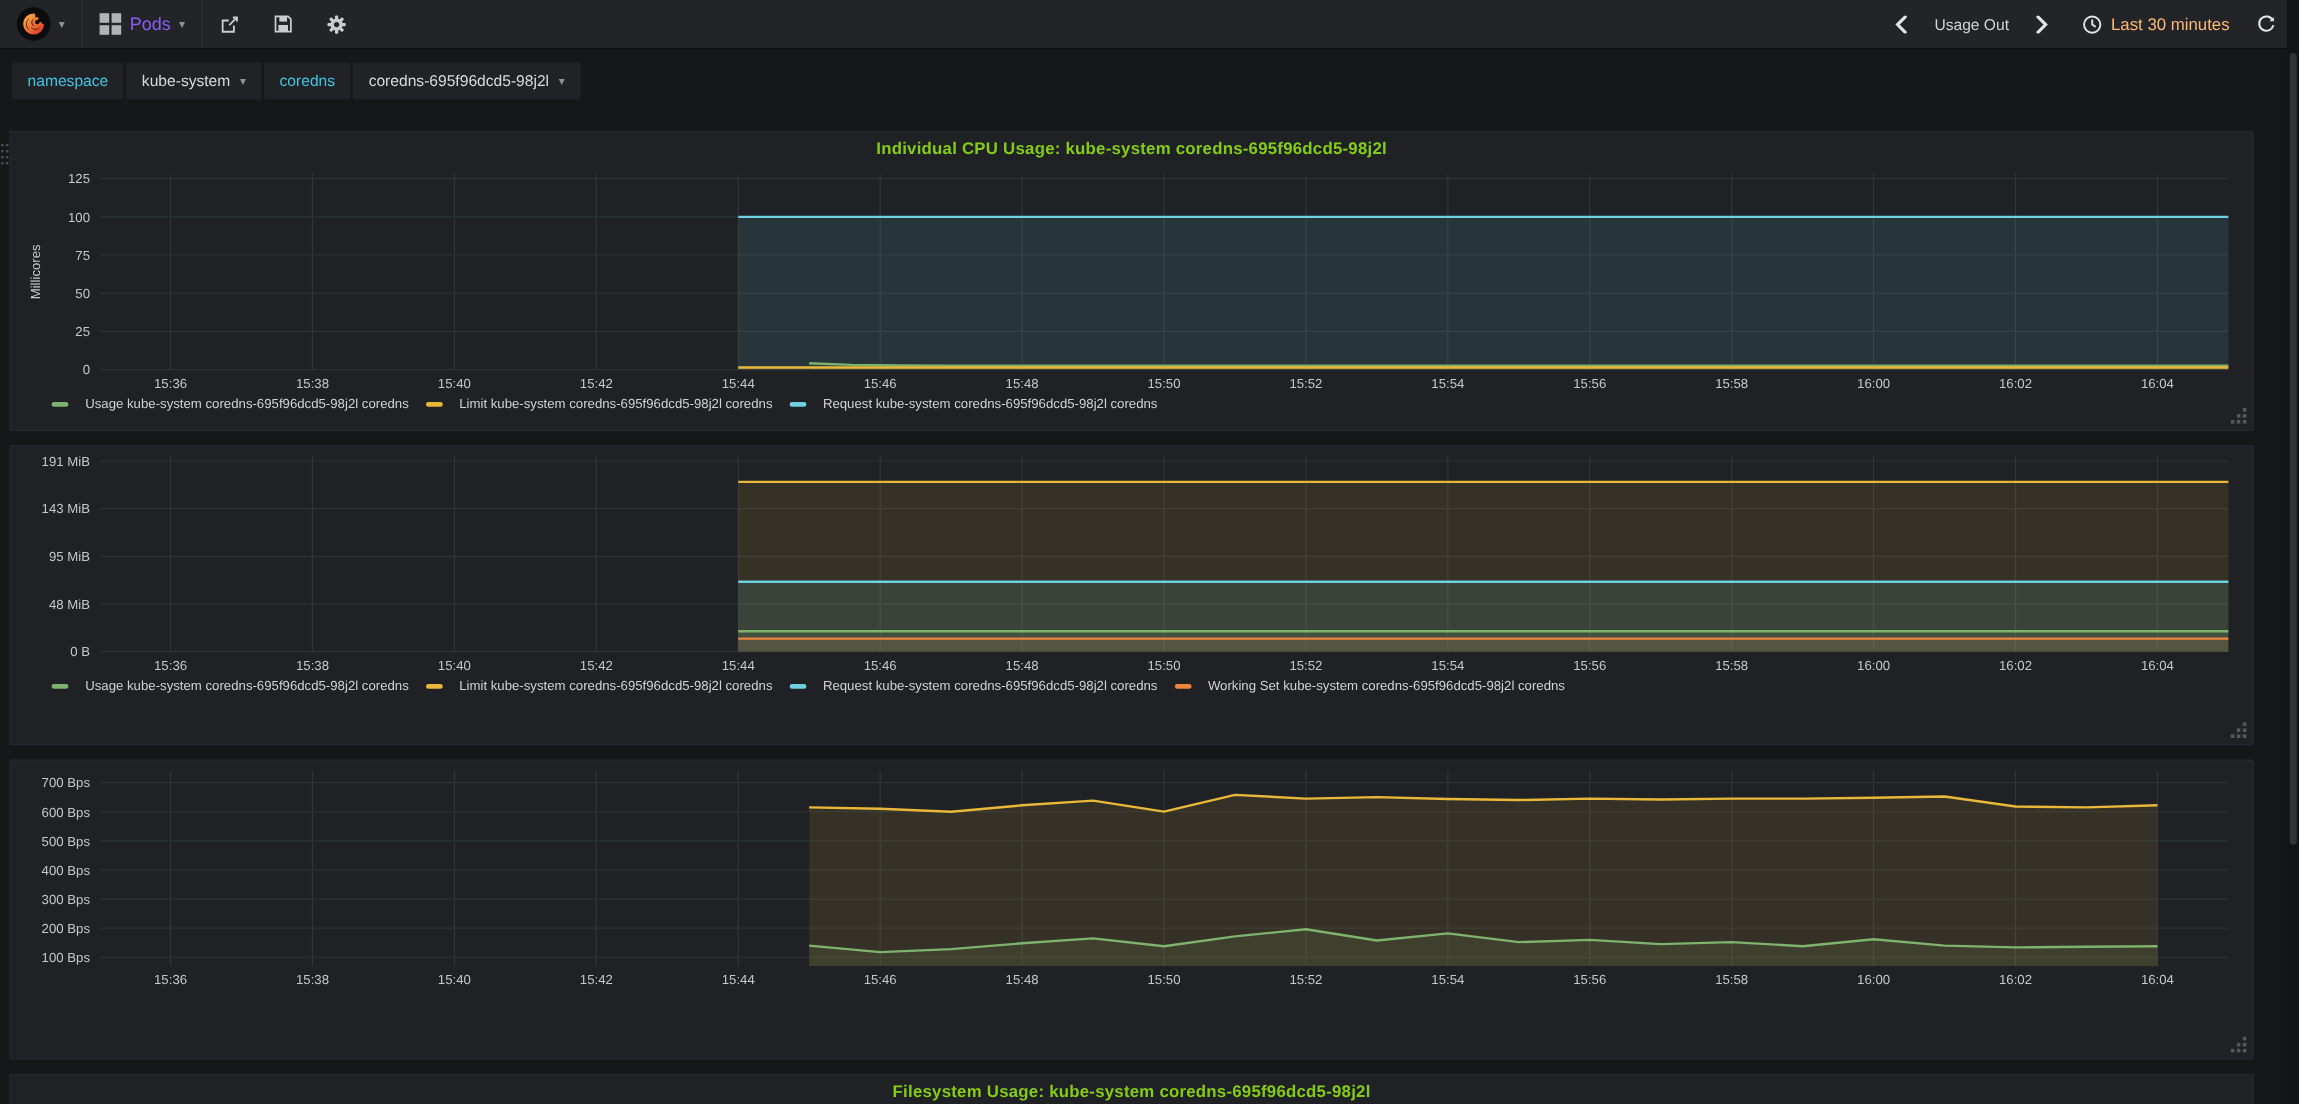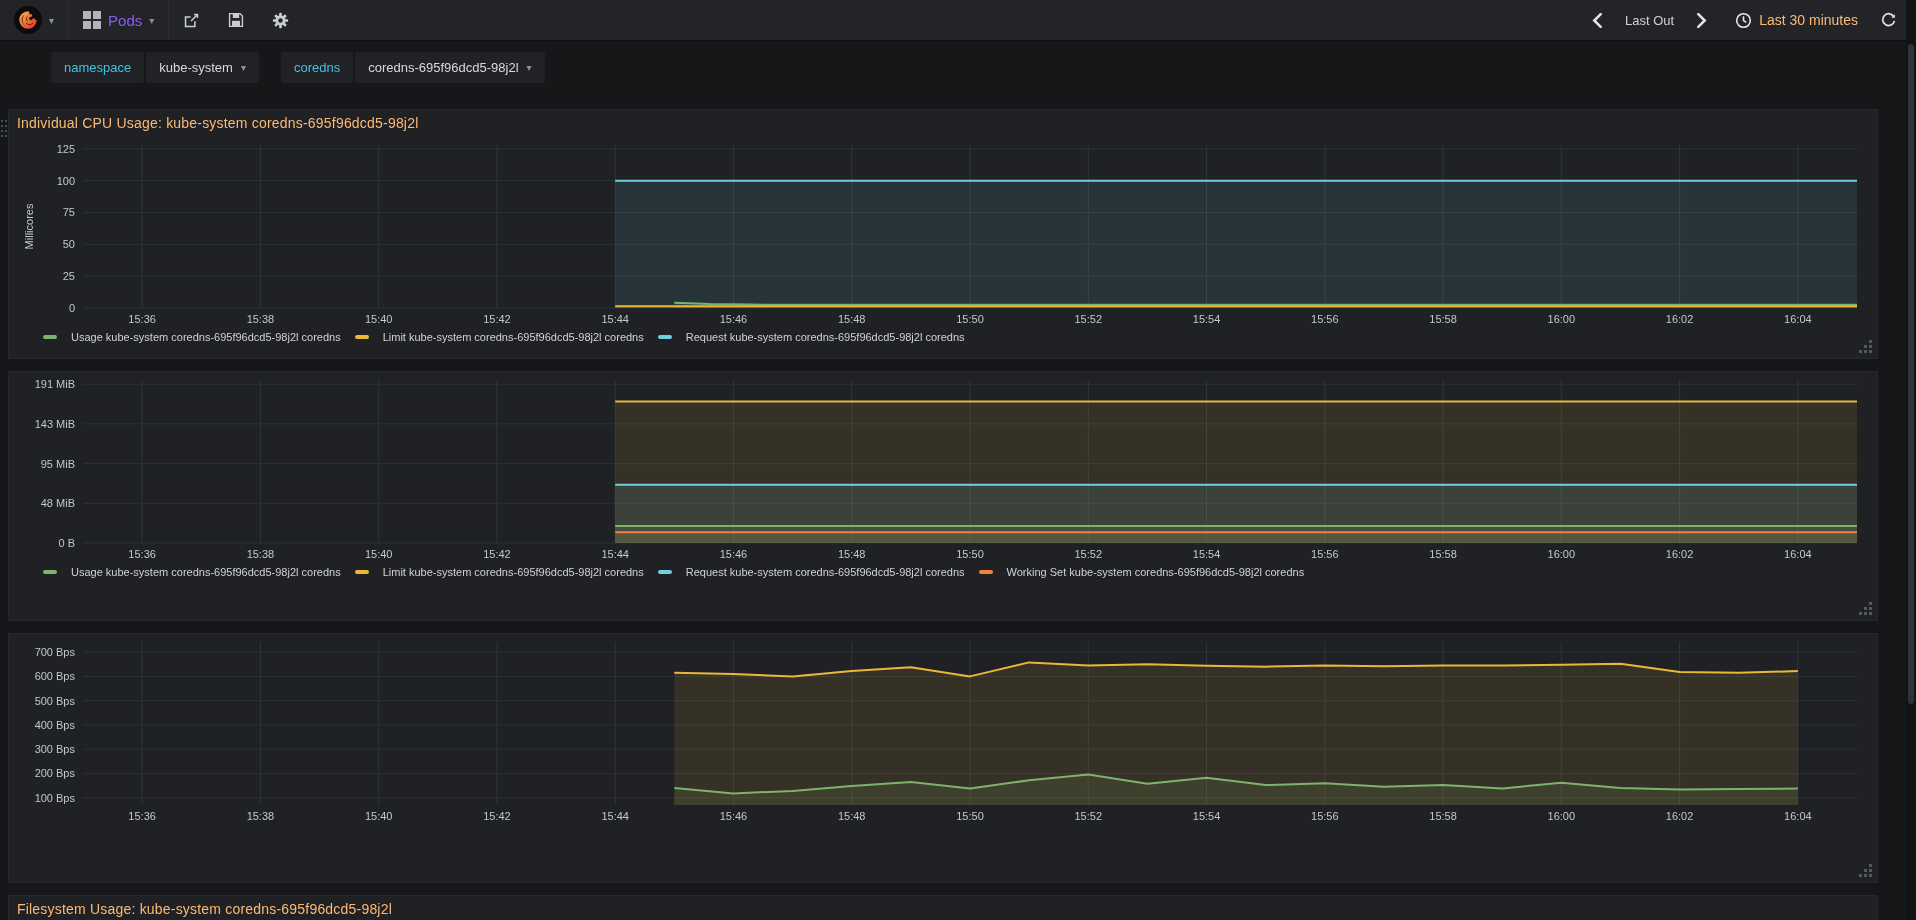--- a/index.html
+++ b/index.html
@@ -17,33 +17,33 @@
   .logo-circle { width:28px; height:28px; border-radius:50%; background:#0c0c0d;
                  display:flex; align-items:center; justify-content:center; }
   .caret { color:#8d9095; font-size:10px; }
   .dash-title { font-size:15px; color:#8b5cf6; }
   .grid-icon { display:grid; grid-template-columns:8px 8px; grid-gap:2px; }
   .grid-icon span { width:8px; height:8px; background:#caccd0; opacity:.85; }
   .nav-right .nav-btn { padding:0 11px; font-size:13px; color:#d0d2d6; }
   .time-label { font-size:14px; color:#fdba74; }
 
   
-  .var-row { display:flex; padding:11px 0 0 10px; gap:22px;margin-left:41px; }
+  .var-row { display:flex; padding:11px 0 0 10px; gap:2px; }
   .var-group { display:flex; gap:2px; }
   .chip { height:31px; display:flex; align-items:center; padding:0 13px;
           background:#202226; font-size:13px; border-radius:2px; }
   .chip.label { color:#40c4e0; }
   .chip.value { color:#d8d9da; cursor:pointer; gap:8px; }
 
   
   main { padding:26px 38px 0 8px; }
   .panel { position:relative; height:250px; margin-bottom:12px; background:#1f2124;
            border:1px solid #26282d; padding:0 8px; }
-  .panel-title { height:27px; line-height:27px; text-align:left; font-size:14px;
-                 font-weight:400; color:#fdba74; cursor:pointer; letter-spacing:.2px; }
+  .panel-title { height:27px; line-height:27px; text-align:center; font-size:14px;
+                 font-weight:700; color:#84cc16; cursor:pointer; letter-spacing:.2px; }
   .chart-wrap svg { display:block; width:100%; height:192px; }
   svg text { font-family:"Liberation Sans", sans-serif; font-size:11px; fill:#c3c8cd; }
   .legend { display:flex; flex-wrap:wrap; align-items:center; margin:2px 0 0 26px; gap:14px; }
   .legend-item { display:flex; align-items:center; gap:14px; font-size:11px;
                  color:#d0d2d6; cursor:pointer; }
   .legend-dash { width:14px; height:4px; border-radius:2px; display:inline-block; }
   .resize-dots { position:absolute; right:5px; bottom:5px; width:3px; height:3px;
                  background:#55585d; cursor:nwse-resize;
                  box-shadow:0 0 #55585d, -5px 0 #55585d, -10px 0 #55585d,
                             0 -5px #55585d, -5px -5px #55585d, 0 -10px #55585d; }
@@ -116,21 +116,21 @@
     </button>
   </div>
 
   <div class="nav-right">
     <button class="nav-btn">
       <svg width="11" height="15" viewBox="0 0 10 14" fill="none" stroke="#e3e4e6" stroke-width="2.4" stroke-linecap="round">
           <path d="M8 1 L2 7 L8 13"></path>
         </svg>
     </button>
     <button class="nav-btn">
-      <span>Last Out</span>
+      <span>Usage Out</span>
     </button>
     <button class="nav-btn">
       <svg width="11" height="15" viewBox="0 0 10 14" fill="none" stroke="#e3e4e6" stroke-width="2.4" stroke-linecap="round">
           <path d="M2 1 L8 7 L2 13"></path>
         </svg>
     </button>
     <button class="nav-btn" style="margin-left:6px;">
       <svg width="17" height="17" viewBox="0 0 18 18" fill="none" stroke="#e3e4e6" stroke-width="1.7">
         <circle cx="9" cy="9" r="7.2"></circle>
           <path d="M9 4.5 V9 L12 11"></path>

